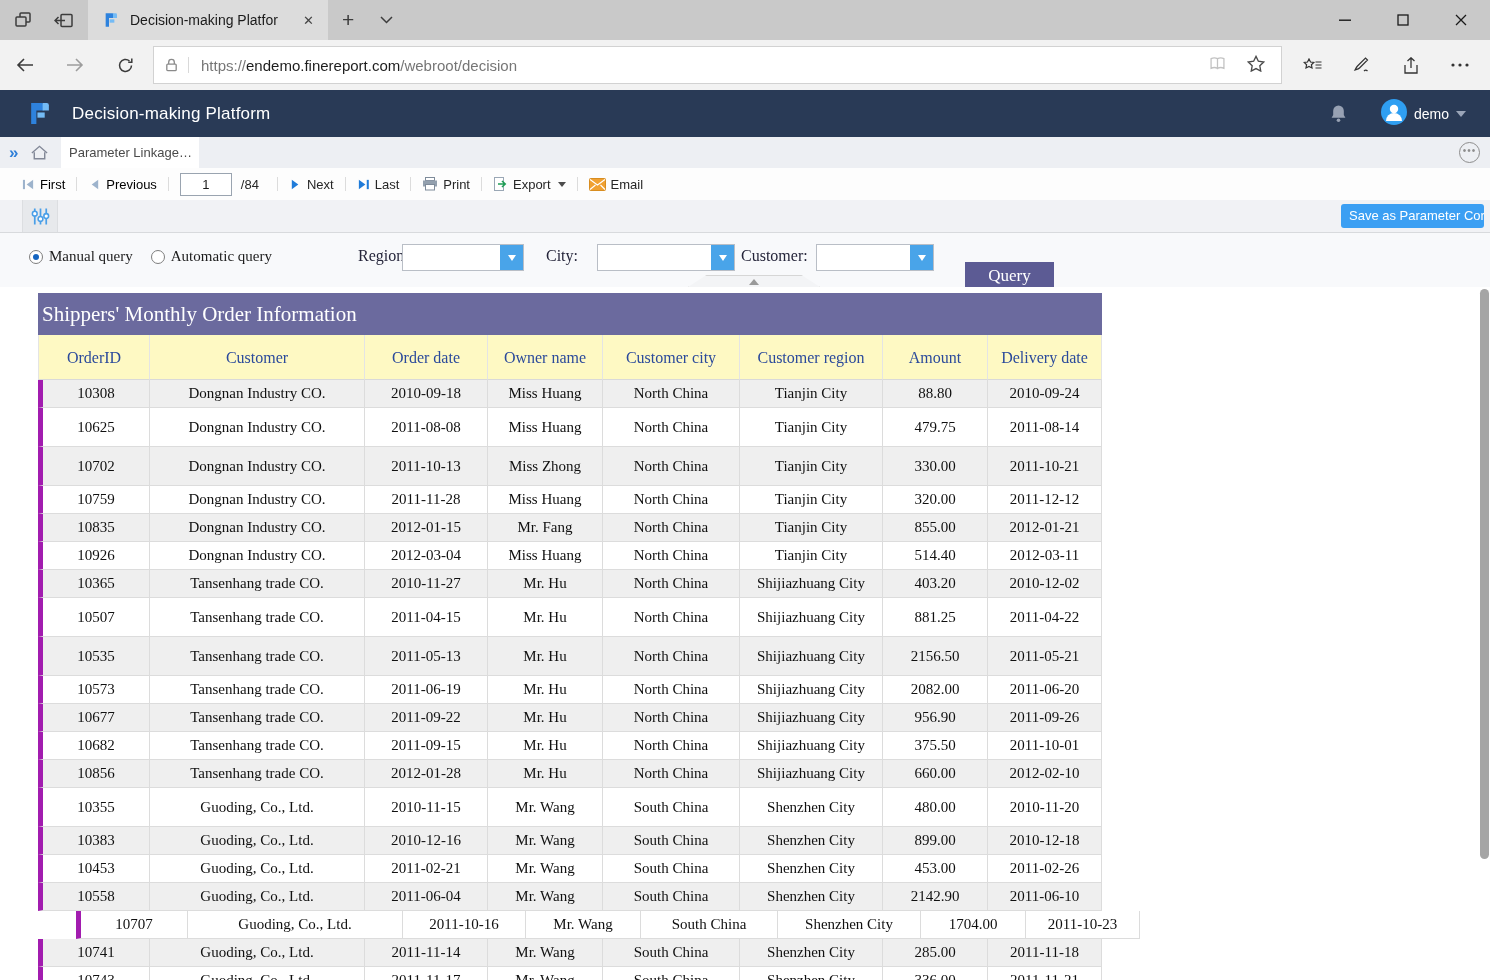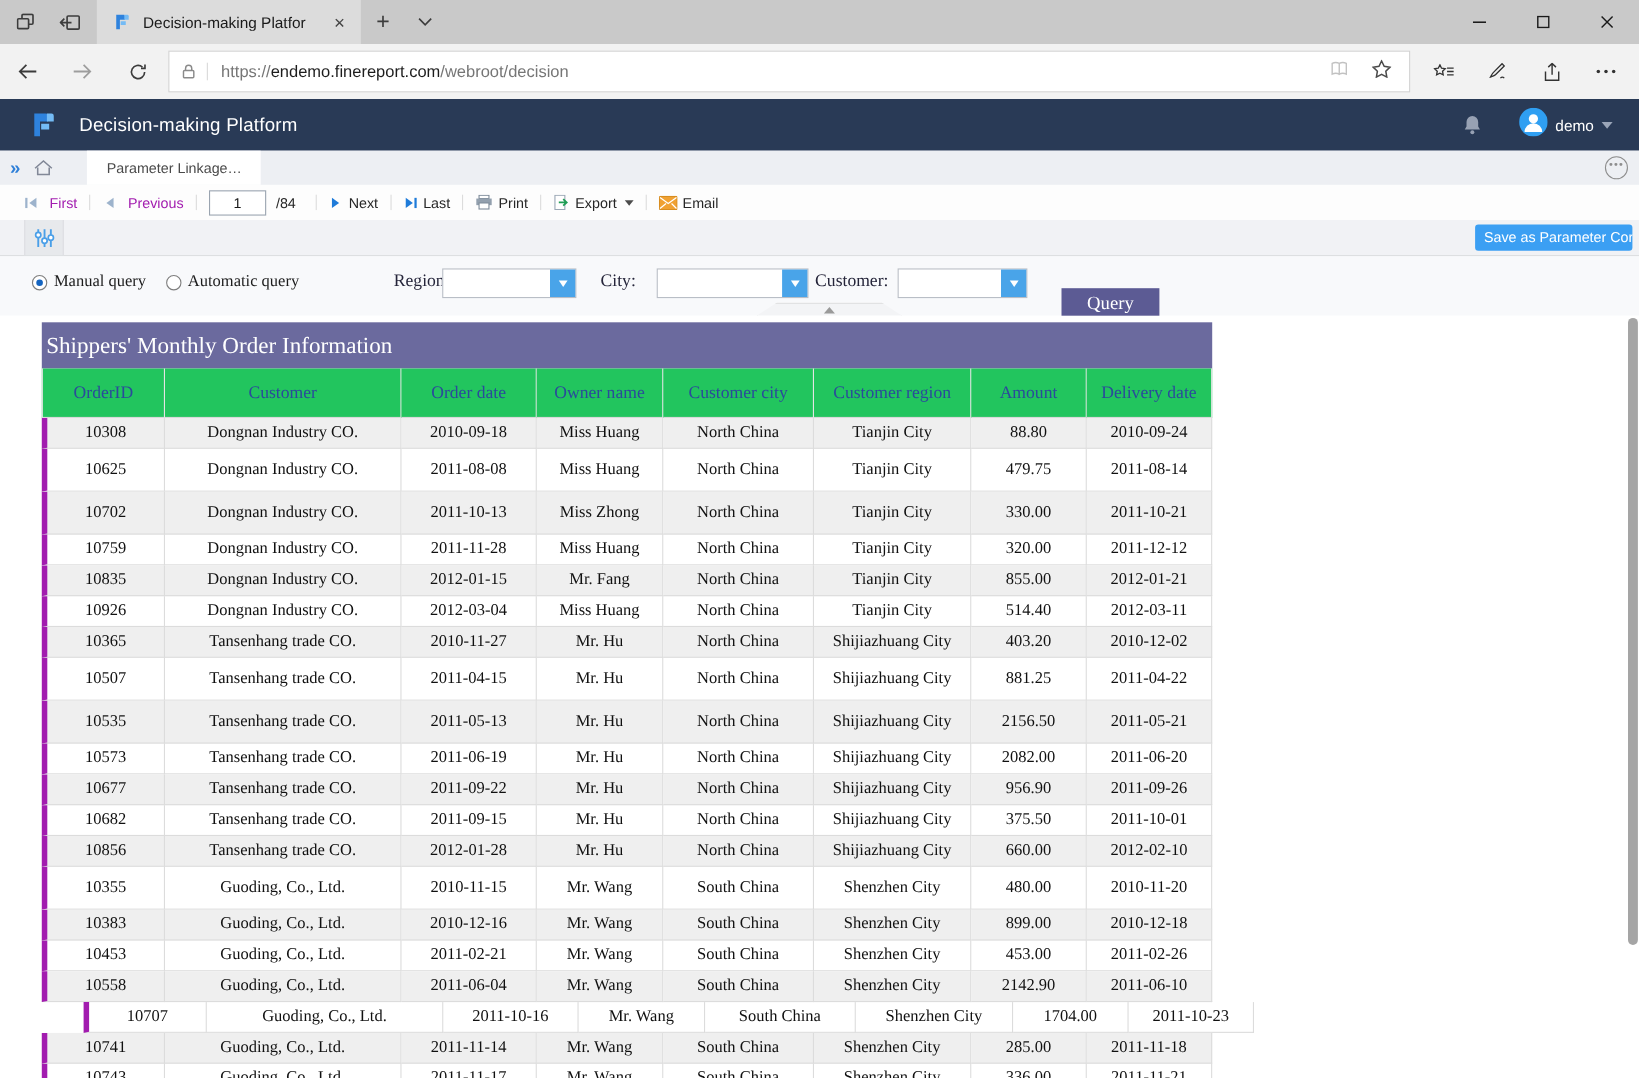--- a/index.html
+++ b/index.html
@@ -39,30 +39,30 @@
   .nav-spacer { flex:1; }
   .bell-wrap { margin-right:34px; display:flex; }
   .user-chip { display:flex; align-items:center; gap:7px; margin-right:24px; }
   .user-name { color:#fff; font-size:14px; }
   .user-caret { width:0; height:0; border:5px solid transparent; border-top:6px solid #9aa5b8; margin-top:5px; }
 
   
   .subtab-row { height:31px; background:#edeff3; display:flex; align-items:stretch; position:relative; }
   .chevrons { color:#2e7fd8; font-size:17px; font-weight:bold; display:flex; align-items:center; padding:0 10px 0 9px; }
   .home-wrap { display:flex; align-items:center; padding:0 12px 0 2px; }
-  .page-tab { background:#fff; width:158px; margin-left:18px; display:flex; align-items:center; justify-content:center; }
+  .page-tab { background:#fff; width:138px; display:flex; align-items:center; justify-content:center; }
   .page-tab span { font-size:13px; color:#4a4a4a; }
   .subtab-right { position:absolute; right:10px; top:5px; }
   .circ-dots { width:21px; height:21px; border:1.4px solid #8d8d8d; border-radius:50%;
     display:flex; align-items:center; justify-content:center; color:#8d8d8d; font-size:10px; letter-spacing:1px; padding-bottom:4px;}
 
   
   .toolbar { height:32px; background:#fdfdfd; display:flex; align-items:center; padding-left:22px; }
   .tbar-item { display:flex; align-items:center; gap:5px; font-size:13px; color:#262626; }
-  .tbar-item.disabled { color:#a21caf;gap:10px; }
+  .tbar-item.disabled { color:#000000; }
   .tbar-sep { width:1px; height:14px; background:#dcdcdc; margin:0 11px; }
   .page-input { width:52px; height:23px; border:1px solid #9aa4b0; text-align:center; font-size:13px; color:#1a1a1a; }
   .page-total { font-size:13px; color:#262626; margin-left:9px; }
   .caret-down { width:0; height:0; border:4px solid transparent; border-top:5px solid #4c4c4c; margin-top:4px; margin-left:2px; }
 
   
   .filter-row { height:33px; background:#f1f2f5; border-bottom:1px solid #d8dadd; position:relative; display:flex; align-items:stretch; }
   .filter-btn { width:36px; margin-left:22px; background:#e7e9ec; border-left:1px solid #dcdee1; border-right:1px solid #dcdee1;
     display:flex; align-items:center; justify-content:center; }
   .save-param-btn { position:absolute; right:6px; top:4px; height:24px; width:143px; background:#3b9ff3;
@@ -86,21 +86,21 @@
     border:1px solid #d6d6d6; border-bottom:none; clip-path:polygon(0 100%,14% 0,86% 0,100% 100%);
     display:flex; align-items:center; justify-content:center; }
   .collapse-handle::after { content:""; width:0; height:0; border:5px solid transparent; border-bottom:6px solid #9a9a9a; margin-bottom:5px; }
 
   
   .content { position:relative; height:693px; background:#fff; overflow:hidden; }
   .rpt-table { position:absolute; left:38px; top:6px; width:1064px; }
   .rpt-banner { height:42px; background:#6b6a9e; color:#fff; font-size:21px; line-height:42px; padding-left:4px; }
   .rpt-grid { display:grid; grid-template-columns:112px 215px 123px 115px 137px 143px 105px 114px; }
   .hc { height:45px; line-height:45px; text-align:center; color:#2b4a9b; font-size:16px;
-    font-family:"Liberation Serif","DejaVu Serif",serif; background:#22c55e;
+    font-family:"Liberation Serif","DejaVu Serif",serif; background:#fef9c3;
     border-bottom:1px solid #d9d9d9; border-right:1px solid #e4e4e4; }
   .hc:first-child { border-left:1px solid #e4e4e4; }
   .rc { display:flex; align-items:center; justify-content:center; font-size:15px; color:#101010;
     font-family:"Liberation Serif","DejaVu Serif",serif;
     border-bottom:1px solid #dcdcdc; border-right:1px solid #dcdcdc; }
   .rc:first-child { border-left:5px solid #a21caf; }
   .rpt-row.stripe .rc { background:#efefef; }
   .page-scrollbar { position:absolute; right:1px; top:2px; width:9px; height:570px; background:#a5a5a5; border-radius:5px; }
 </style>
 </head>

